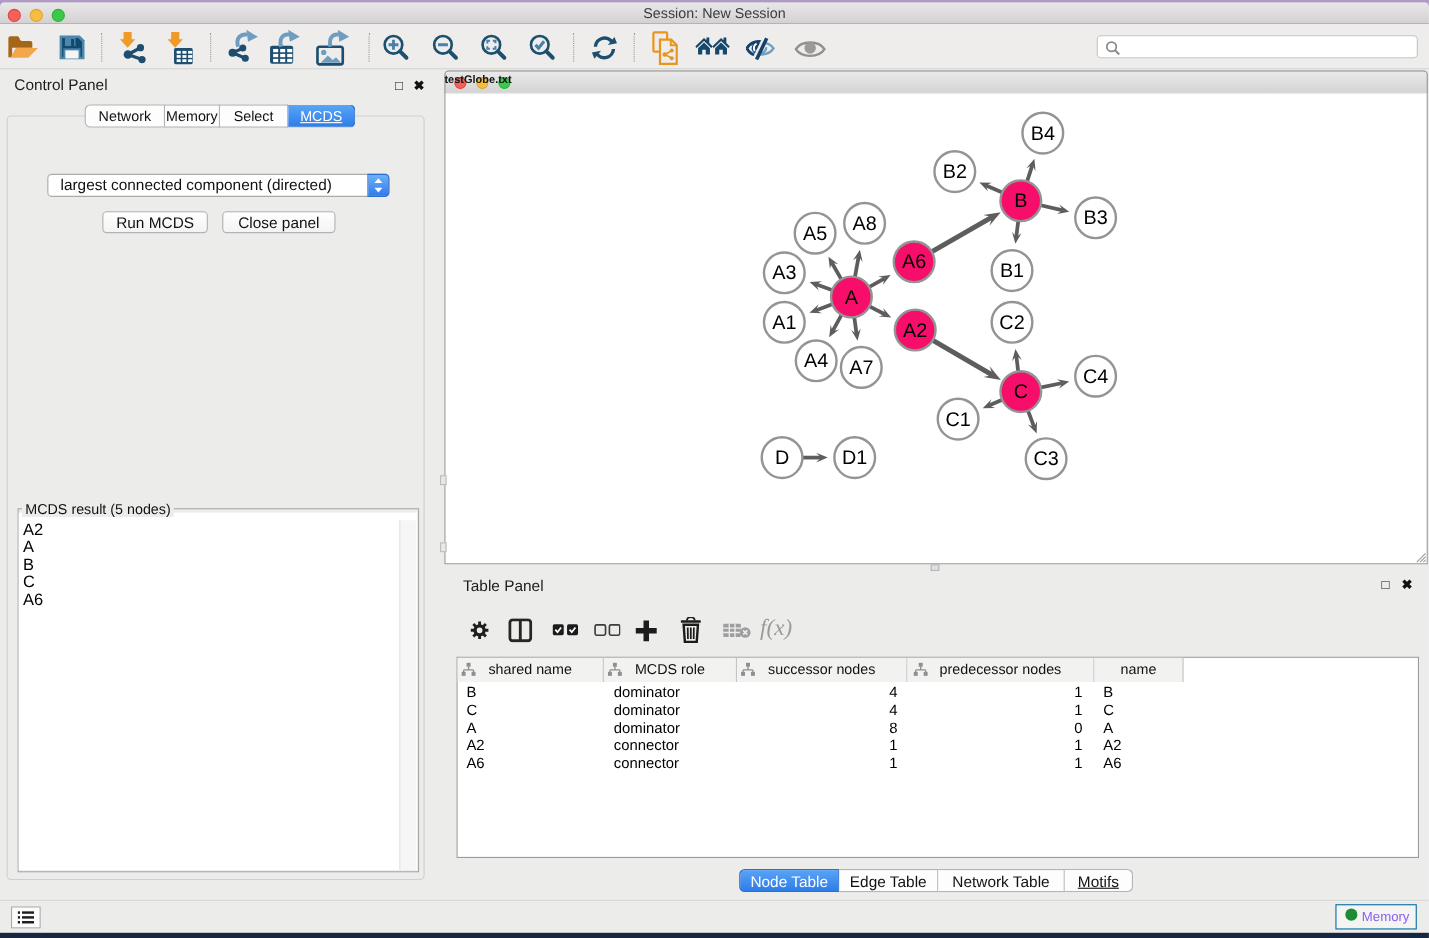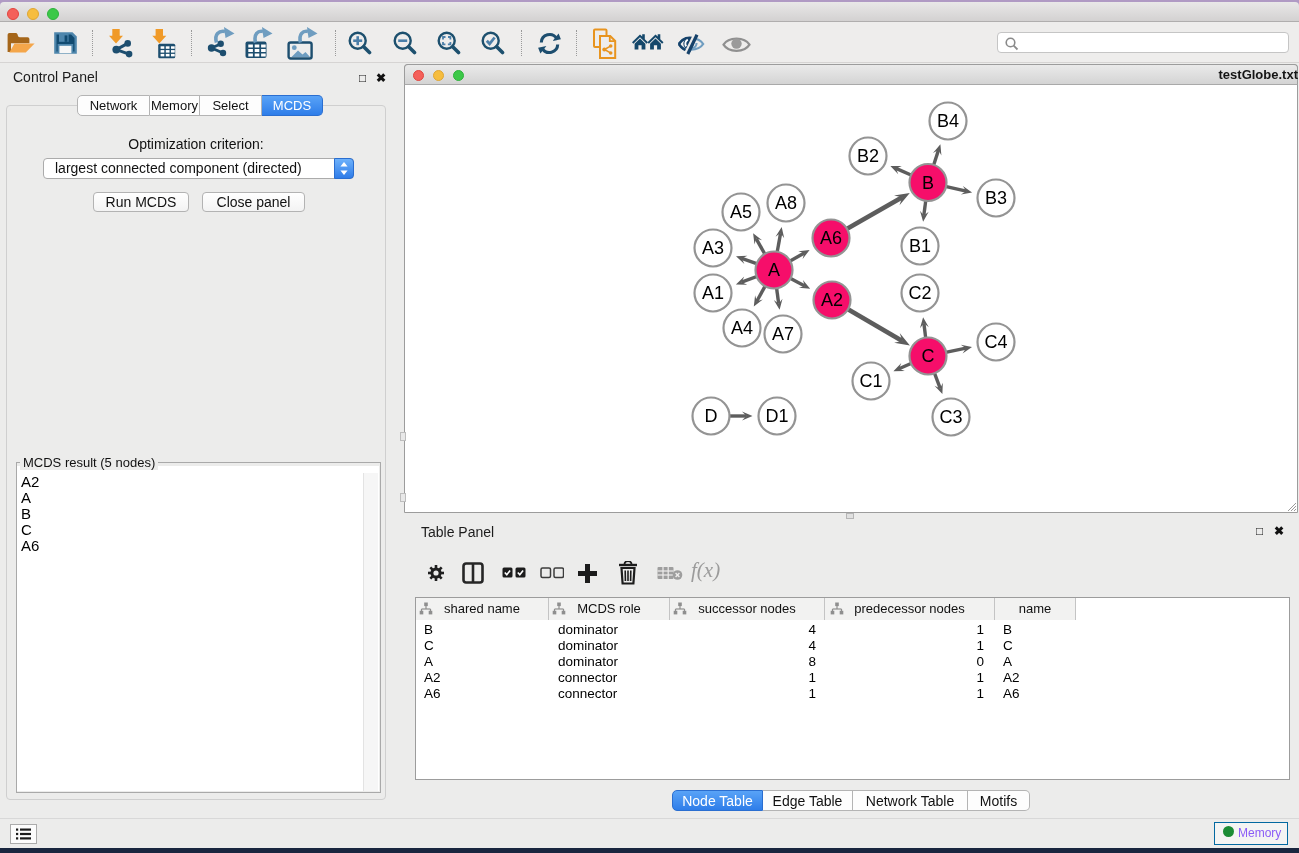--- a/index.html
+++ b/index.html
@@ -13,36 +13,36 @@
 #toolbar{left:0;top:22px;width:1299px;height:41px;background:#eeedec;border-bottom:1px solid #d6d4d3;}
 .tsep{position:absolute;top:8px;height:26px;width:0;border-left:1px dotted #9a9a9a;}
 #searchbox{left:997px;top:32px;width:292px;height:21px;background:#fff;border:1px solid #c5c5c5;border-radius:4px;}
 
 #cpTitle{left:13px;top:69px;font-size:14px;color:#1c1c1c;}
 .winbtn{position:absolute;font-size:12px;color:#111;}
 #cpBody{left:6px;top:105px;width:380px;height:695px;border:1px solid #cfcfcf;border-radius:4px;}
 .tabrow{position:absolute;display:flex;height:21px;}
 .tab{height:21px;line-height:20px;font-size:13px;color:#111;background:#fdfdfd;border:1px solid #b4b4b4;border-left:none;padding:0;text-align:center;}
 .tab.first{border-left:1px solid #b4b4b4;border-radius:5px 0 0 5px;}
-.tab.last{border-radius:0 5px 5px 0;}
+.tab.last{border-radius:0 5px 5px 0;text-decoration:underline;}
 .tab.sel{background:linear-gradient(#59a3f7 0%,#2e7de9 100%);color:#fff;border-color:#2a6ed0;}
 #optLabel{left:0px;top:136px;width:392px;text-align:center;font-size:14px;color:#111;}
 #dropdown{left:43px;top:158px;width:311px;height:21px;background:#fff;border:1px solid #ababab;border-radius:4px;}
 #ddText{left:55px;top:160px;font-size:14px;color:#111;}
 #ddBtn{left:334px;top:158px;width:20px;height:21px;background:linear-gradient(#6db1fb,#2f7ce8);border-radius:0 4px 4px 0;border:1px solid #2a6ed0;}
 .btn{position:absolute;height:20px;background:linear-gradient(#ffffff,#f3f3f3);border:1px solid #b3b3b3;border-radius:4px;font-size:14px;color:#111;text-align:center;line-height:18px;}
 #fieldset{left:16px;top:462px;width:365px;height:331px;border:1px solid #a9a9a9;}
 #fsLegend{left:20px;top:455px;background:#ececeb;font-size:13px;color:#111;padding:0 3px;}
 #fsList{left:17px;top:466px;width:362px;height:325px;background:#fff;}
 #fsScroll{left:363px;top:473px;width:15px;height:318px;background:#f6f6f6;border-left:1px solid #e3e3e3;}
 .li{position:absolute;left:4px;font-size:15px;color:#000;}
 
 #netwin{left:404px;top:64px;width:894px;height:449px;background:#fff;border:1px solid #9c9c9c;border-radius:4px 4px 0 0;}
 #nettitle{left:404px;top:64px;width:894px;height:21px;background:linear-gradient(#eaeaea,#d4d4d4);border:1px solid #9c9c9c;border-bottom:1px solid #a9a9a9;border-radius:4px 4px 0 0;}
-#netTitleText{left:404px;top:67px;width:894px;text-align:right;font-size:13px;font-weight:bold;color:#141414;}
+#netTitleText{left:404px;top:67px;width:894px;text-align:left;font-size:10px;font-weight:bold;color:#141414;}
 
 #tpTitle{left:421px;top:524px;font-size:14px;color:#1c1c1c;}
 #tablebox{left:415px;top:597px;width:875px;height:183px;background:#fff;border:1px solid #9c9c9c;}
 .th{position:absolute;top:598px;height:22px;background:#f2f2f1;border-right:1px solid #c4c4c4;font-size:13px;color:#111;text-align:center;line-height:22px;}
 .td{position:absolute;font-size:13.5px;color:#000;}
 .td.num{width:100px;text-align:right;}
 .td.num2{width:100px;text-align:right;}
 .btabrow{position:absolute;display:flex;}
 
 #statusbar{left:0;top:818px;width:1299px;height:30px;background:#ececeb;border-top:1px solid #d8d8d8;}
@@ -51,20 +51,21 @@
 #membtn{left:1214px;top:822px;width:74px;height:23px;background:#f4f4f3;border:1px solid #0369a1;font-size:12px;color:#8b5cf6;}
 </style></head>
 <body>
 <div id="app">
   <div id="deskTop" class="abs"></div>
   <div id="titlebar" class="abs">
     <div class="tl" style="left:7px;background:#f4605a;border:1px solid #e2453f;"></div>
     <div class="tl" style="left:27px;background:#f6bd3e;border:1px solid #e0a633;"></div>
     <div class="tl" style="left:47px;background:#3cc848;border:1px solid #2eb33c;"></div>
   </div>
+  <div id="titleText" class="abs">Session: New Session</div>
   <div id="toolbar" class="abs">
     <div class="tsep" style="left:92px;"></div>
     <div class="tsep" style="left:191px;"></div>
     <div class="tsep" style="left:335px;"></div>
     <div class="tsep" style="left:521px;"></div>
     <div class="tsep" style="left:576px;"></div>
   </div>
   <div id="searchbox" class="abs"></div>
   <div id="toolicons" class="abs" style="left:0;top:22px;width:1299px;height:41px;">
 
@@ -230,21 +231,20 @@
   <div id="cpTitle" class="abs">Control Panel</div>
   <div class="winbtn" style="left:359px;top:71px;">□</div>
   <div class="winbtn" style="left:376px;top:71px;font-weight:bold;">✖</div>
   <div id="cpBody" class="abs"></div>
   <div class="tabrow" style="left:77px;top:95px;">
     <div class="tab first" style="width:73px;">Network</div>
       <div class="tab" style="width:50px;">Memory</div>
       <div class="tab" style="width:62px;text-align:center;">Select</div>
       <div class="tab sel last" style="width:61px;">MCDS</div>
   </div>
-  <div id="optLabel" class="abs">Optimization criterion:</div>
   <div id="dropdown" class="abs"></div>
   <div id="ddText" class="abs">largest connected component (directed)</div>
   <div id="ddBtn" class="abs"><svg width="18" height="19" viewBox="0 0 18 19">
         <polygon points="9,3 12.6,7.4 5.4,7.4" fill="#fff"></polygon>
         <polygon points="9,16 12.6,11.6 5.4,11.6" fill="#fff"></polygon>
       </svg></div>
   <div class="btn" style="left:93px;top:192px;width:96px;">Run MCDS</div>
   <div class="btn" style="left:202px;top:192px;width:103px;">Close panel</div>
   <div id="fieldset" class="abs"></div>
   <div id="fsList" class="abs"></div>

